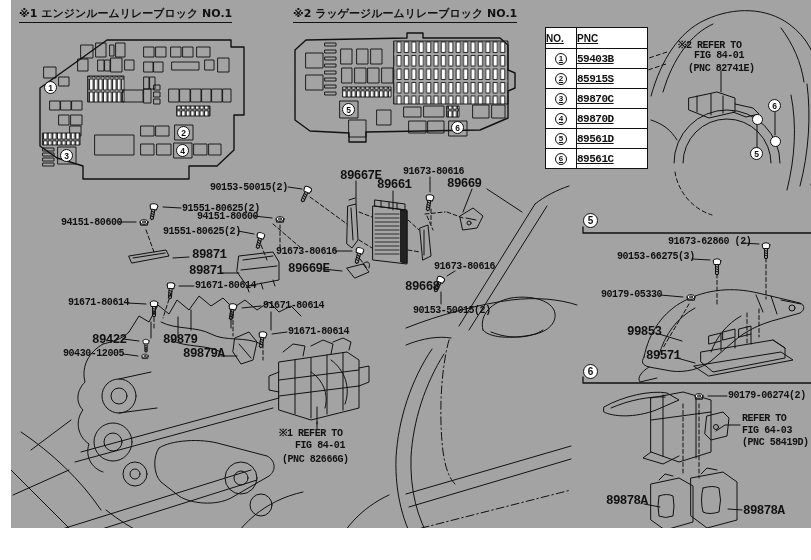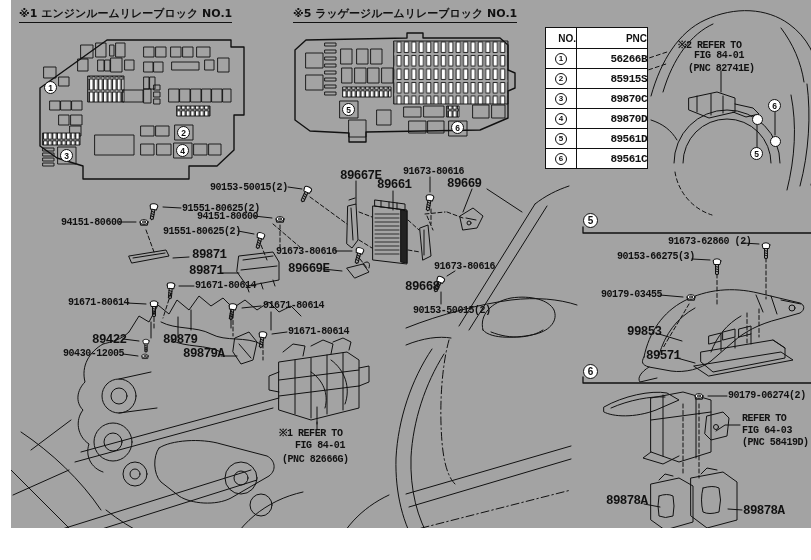--- a/index.html
+++ b/index.html
@@ -12,21 +12,21 @@
       color:#111;white-space:nowrap;}
   .pl.big{font-size:12.5px;letter-spacing:-0.6px;}
   .ref{position:absolute;font:bold 10px "Liberation Mono",monospace;letter-spacing:-0.45px;
       color:#111;white-space:nowrap;}
   .circ{position:absolute;width:13px;height:13px;border:1.4px solid #111;border-radius:50%;
       background:#fff;font:bold 8.5px "Liberation Sans",sans-serif;color:#111;
       display:flex;align-items:center;justify-content:center;box-sizing:border-box;z-index:5;}
   .circ.plain{width:11px;height:11px;}
   .circ.sec{width:15px;height:15px;font-size:10px;}
   table.pnc{position:absolute;left:534px;top:27px;border-collapse:collapse;background:#fff;z-index:4;}
-  table.pnc th,table.pnc td{border:1.6px solid #111;padding:0;text-align:right;}
+  table.pnc th,table.pnc td{border:1.6px solid #111;padding:0;text-align:left;text-decoration:underline;}
   table.pnc th{font:bold 10px "Liberation Sans",sans-serif;width:30px;height:20px;}
   table.pnc th.c2{width:70px;}
   table.pnc td{height:19px;}
   td .circ2{width:12px;height:12px;border:1.3px solid #111;border-radius:50%;margin:0 auto;
       font:bold 8px "Liberation Sans",sans-serif;display:flex;align-items:center;justify-content:center;box-sizing:border-box;}
   td.v{font:bold 11px "Liberation Mono",monospace;letter-spacing:-0.5px;}
   .docnum{position:absolute;font:10px "Liberation Sans",sans-serif;color:#111;white-space:nowrap;text-align:right;}
 </style>
 </head>
 <body>
@@ -308,33 +308,33 @@
       <use href="#nut" transform="translate(134,356) scale(0.8)"></use>
       <use href="#bolt" transform="translate(430,279) rotate(25)"></use>
       <use href="#bolt" transform="translate(755,245)"></use>
       <use href="#bolt" transform="translate(706,261)"></use>
       <use href="#nut" transform="translate(680,297)"></use>
       <use href="#nut" transform="translate(688,396)"></use>
     </g>
   </svg>
 
   <div class="jp" style="left:8px;top:6px">※1 エンジンルームリレーブロック NO.1</div>
-  <div class="jp" style="left:282px;top:6px">※5 ラッゲージルームリレーブロック NO.1</div>
+  <div class="jp" style="left:282px;top:6px">※2 ラッゲージルームリレーブロック NO.1</div>
 
   <table class="pnc">
     <tbody>
         <tr>
       <th>NO.</th>
       <th class="c2">PNC</th>
     </tr>
     <tr>
           <td>
             <div class="circ2">1</div>
           </td>
-          <td class="v">56266B</td>
+          <td class="v">59403B</td>
         </tr>
     <tr>
           <td>
             <div class="circ2">2</div>
           </td>
           <td class="v">85915S</td>
         </tr>
     <tr>
           <td>
             <div class="circ2">3</div>
@@ -393,21 +393,21 @@
   <div class="pl" style="left:277px;top:326px">91671-80614</div>
   <div class="pl big" style="left:81px;top:333px">89422</div>
   <div class="pl big" style="left:152px;top:333px">89879</div>
   <div class="pl" style="left:52px;top:348px">90430-12005</div>
   <div class="pl big" style="left:172px;top:347px">89879A</div>
   <div class="pl" style="left:423px;top:261px">91673-80616</div>
   <div class="pl big" style="left:394px;top:280px">89668</div>
   <div class="pl" style="left:402px;top:305px">90153-50015(2)</div>
   <div class="pl" style="left:657px;top:236px">91673-62860 (2)</div>
   <div class="pl" style="left:606px;top:251px">90153-66275(3)</div>
-  <div class="pl" style="left:590px;top:289px">90179-03455</div>
+  <div class="pl" style="left:590px;top:289px">90179-05330</div>
   <div class="pl big" style="left:616px;top:325px">99853</div>
   <div class="pl big" style="left:635px;top:349px">89571</div>
   <div class="pl" style="left:717px;top:390px">90179-06274(2)</div>
   <div class="pl big" style="left:595px;top:494px">89878A</div>
   <div class="pl big" style="left:732px;top:504px">89878A</div>
 
   <div class="circ" style="left:33px;top:81px">1</div>
   <div class="circ" style="left:166px;top:126px">2</div>
   <div class="circ" style="left:49px;top:149px">3</div>
   <div class="circ" style="left:165px;top:144px">4</div>

